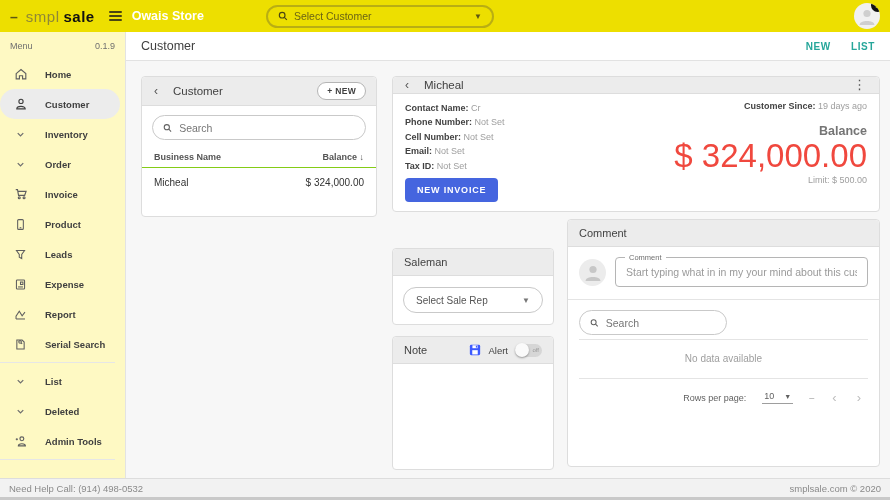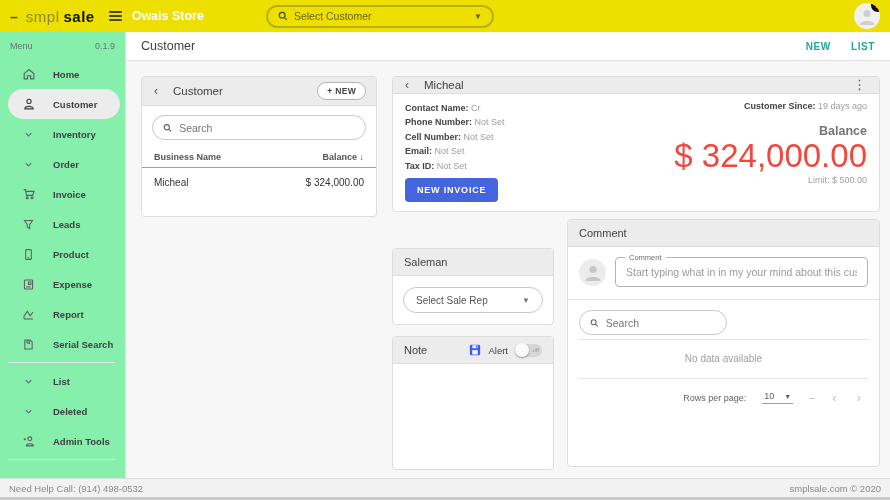--- a/index.html
+++ b/index.html
@@ -24,23 +24,23 @@
   .top-right { margin-left:auto; position:relative; }
   .avatar { width:26px; height:26px; border-radius:50%; background:#f1f1f1; overflow:hidden; position:relative; cursor:pointer; }
   .avatar svg { position:absolute; left:3px; top:3px; }
   .crown-badge { position:absolute; top:-4px; right:-4px; width:13px; height:13px; background:#111; border-radius:50%;
     color:#EDDF00; font-size:7px; line-height:13px; text-align:center; }
 
   
   .body-row { flex:1; display:flex; min-height:0; }
 
   
-  .sidebar { width:126px; background:#86efac; border-right:1px solid #e3e3e3; display:flex; flex-direction:column; flex-shrink:0; }
+  .sidebar { width:126px; background:#fef9c3; border-right:1px solid #e3e3e3; display:flex; flex-direction:column; flex-shrink:0; }
   .sidebar-head { display:flex; justify-content:space-between; padding:9px 10px 6px 10px; font-size:9px; color:#6f6f6f; }
-  .nav { flex:1; padding-top:2px;margin-left:8px; }
+  .nav { flex:1; padding-top:2px; }
   .nav-item { height:30px; display:flex; align-items:center; padding-left:13px; gap:17px; cursor:pointer; }
   .nav-item.active { background:#ececec; border-radius:16px; margin-right:5px; }
   .nav-item .ic { width:15px; height:15px; display:flex; align-items:center; justify-content:center; color:#5f5f5f; }
   .nav-item .lbl { font-size:9.5px; font-weight:bold; color:#3f3f3f; }
   .nav-div { border-top:1px solid #e6e6e6; margin:3px 10px 3px 0; }
 
   
   .main { flex:1; display:flex; flex-direction:column; min-width:0; }
   .page-head { height:29px; background:#fff; border-bottom:1px solid #e2e2e2; display:flex; align-items:center;
     justify-content:space-between; padding:0 15px; flex-shrink:0; }
@@ -233,34 +233,34 @@
                 <circle cx="6" cy="12.3" r="1.1"></circle>
                 <circle cx="11.5" cy="12.3" r="1.1"></circle>
               </svg>
             </span>
           <span class="lbl">Invoice</span>
         </div>
 
         <div class="nav-item">
           <span class="ic">
               <svg width="13" height="13" viewBox="0 0 16 16" fill="none" stroke="#5f5f5f" stroke-width="1.3">
-                <path d="M3 3 H13 L9.5 8 V13 L6.5 11.3 V8 Z"></path>
-              </svg>
-            </span>
-          <span class="lbl">Leads</span>
-        </div>
-
-        <div class="nav-item">
-          <span class="ic">
-              <svg width="13" height="13" viewBox="0 0 16 16" fill="none" stroke="#5f5f5f" stroke-width="1.3">
                 <rect x="4.5" y="2" width="7" height="12" rx="1.2"></rect>
                 <line x1="7" y1="12" x2="9" y2="12"></line>
               </svg>
             </span>
           <span class="lbl">Product</span>
+        </div>
+
+        <div class="nav-item">
+          <span class="ic">
+              <svg width="13" height="13" viewBox="0 0 16 16" fill="none" stroke="#5f5f5f" stroke-width="1.3">
+                <path d="M3 3 H13 L9.5 8 V13 L6.5 11.3 V8 Z"></path>
+              </svg>
+            </span>
+          <span class="lbl">Leads</span>
         </div>
 
         <div class="nav-item">
           <span class="ic">
               <svg width="13" height="13" viewBox="0 0 16 16" fill="none" stroke="#5f5f5f" stroke-width="1.3">
                 <rect x="3" y="2.5" width="10" height="11" rx="1"></rect>
                 <rect x="8" y="5" width="3" height="3"></rect>
                 <line x1="5" y1="11" x2="11" y2="11"></line>
               </svg>
             </span>

